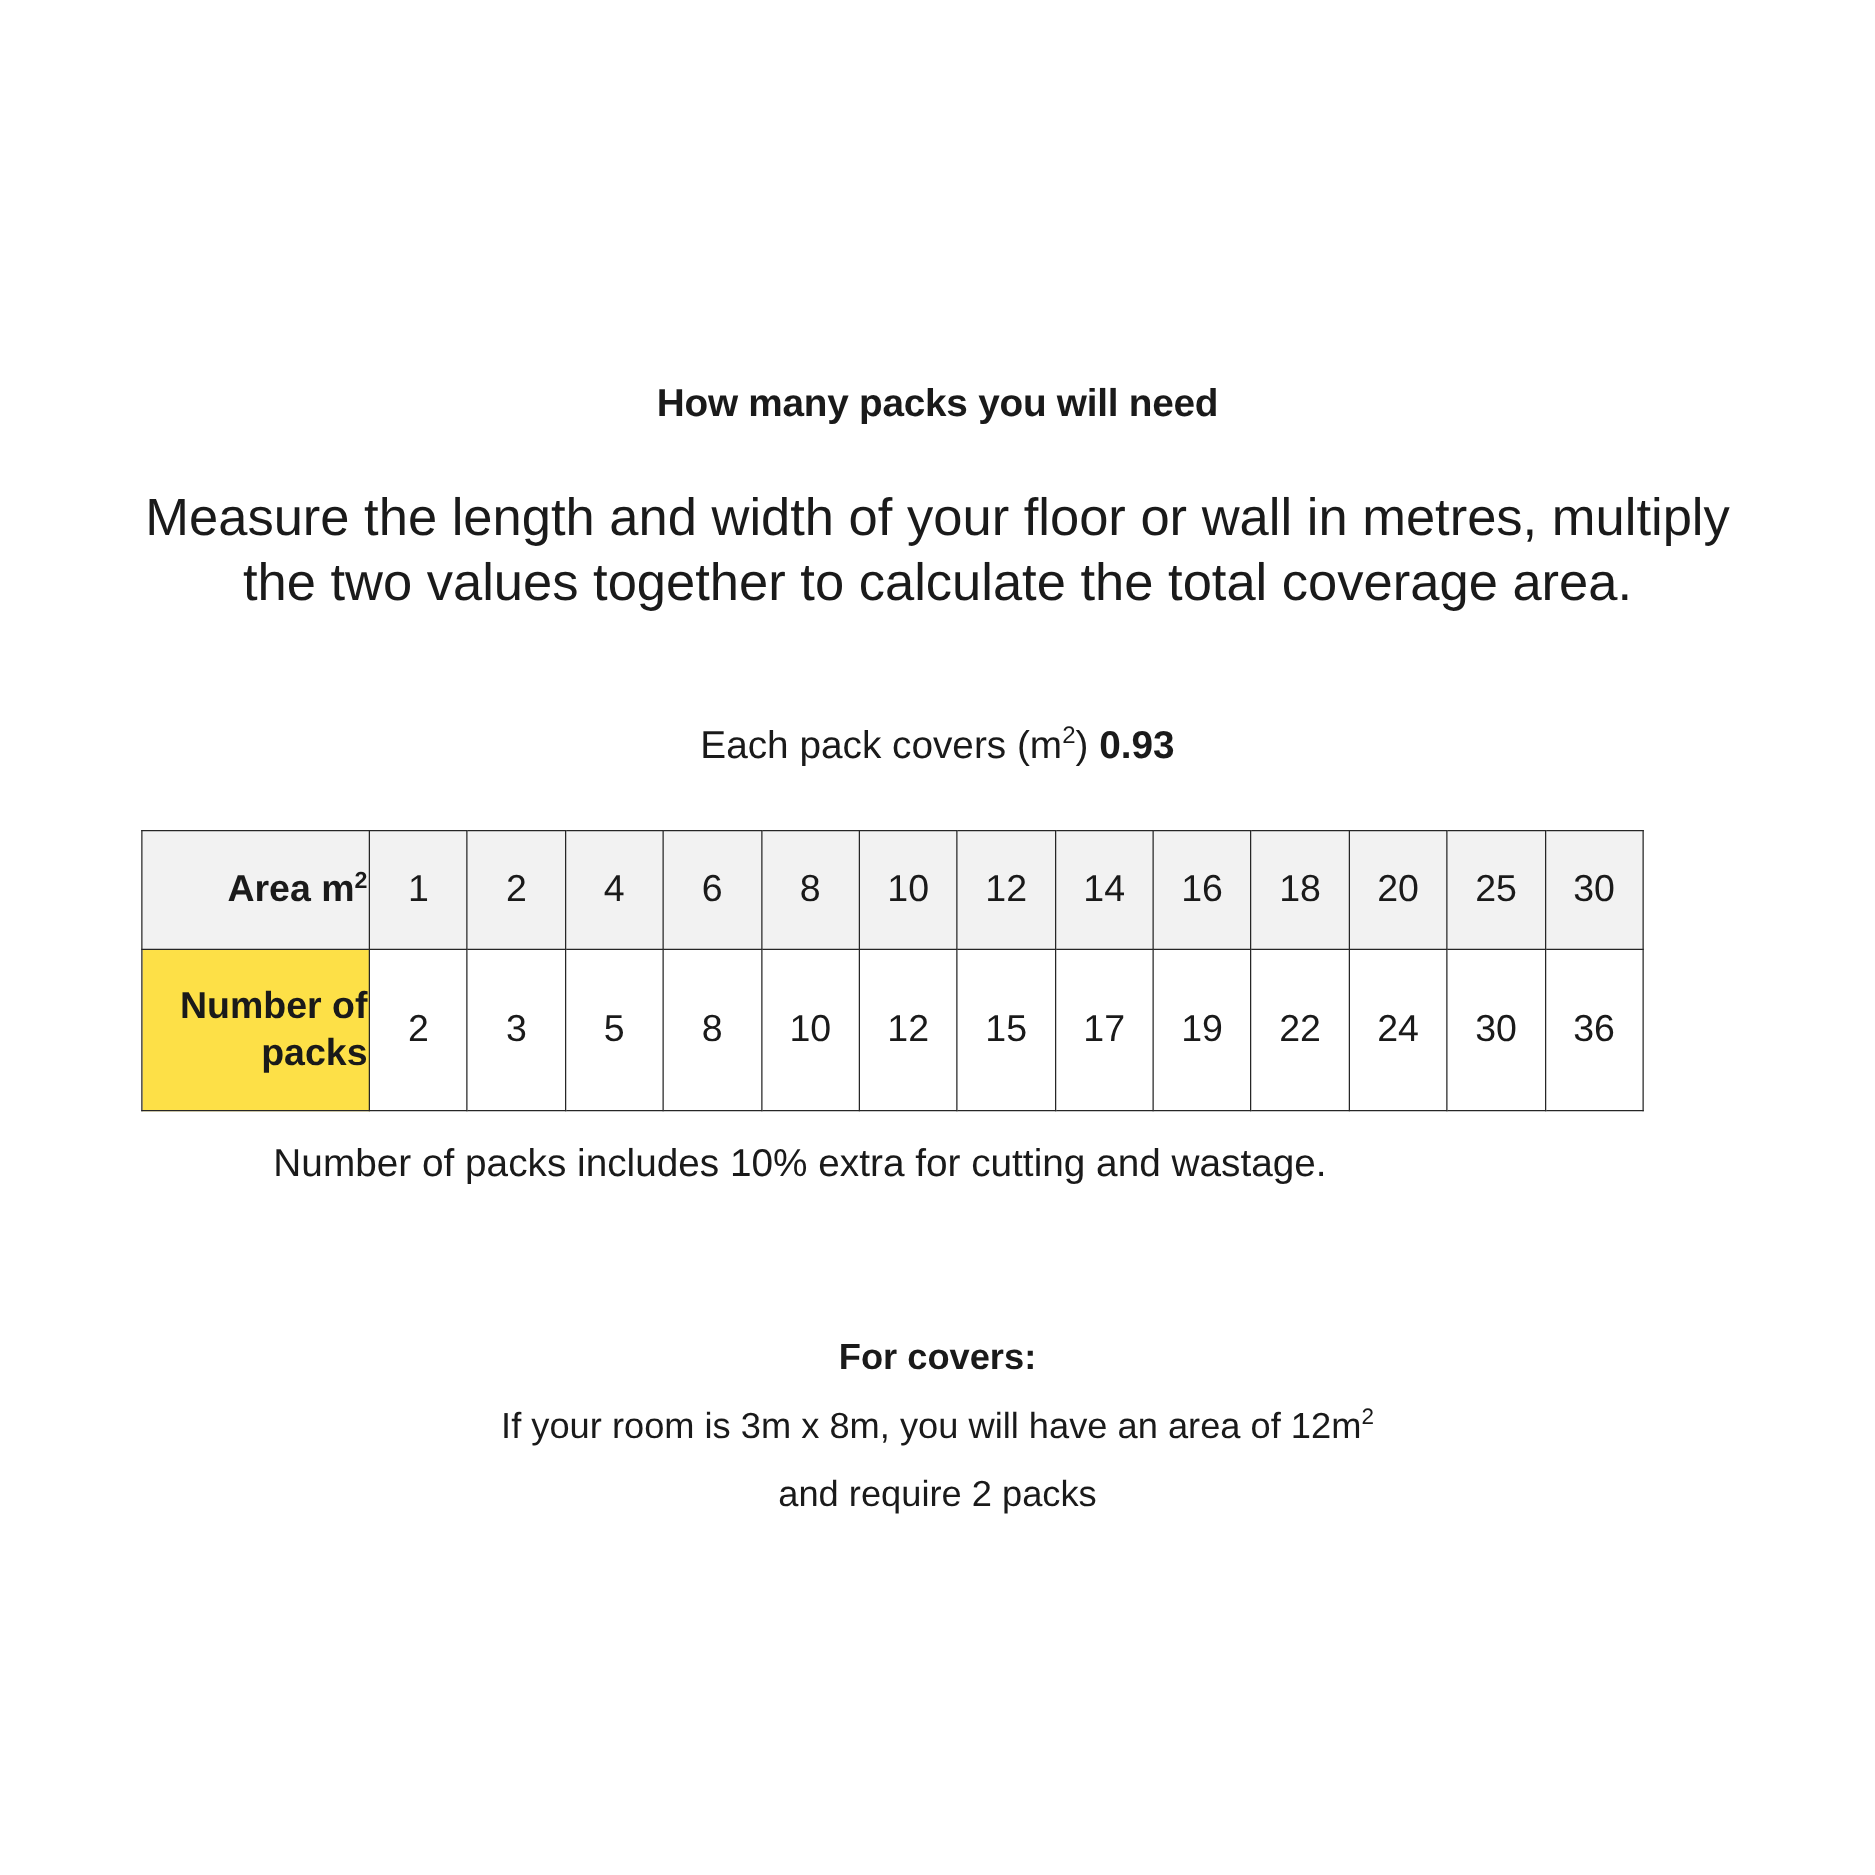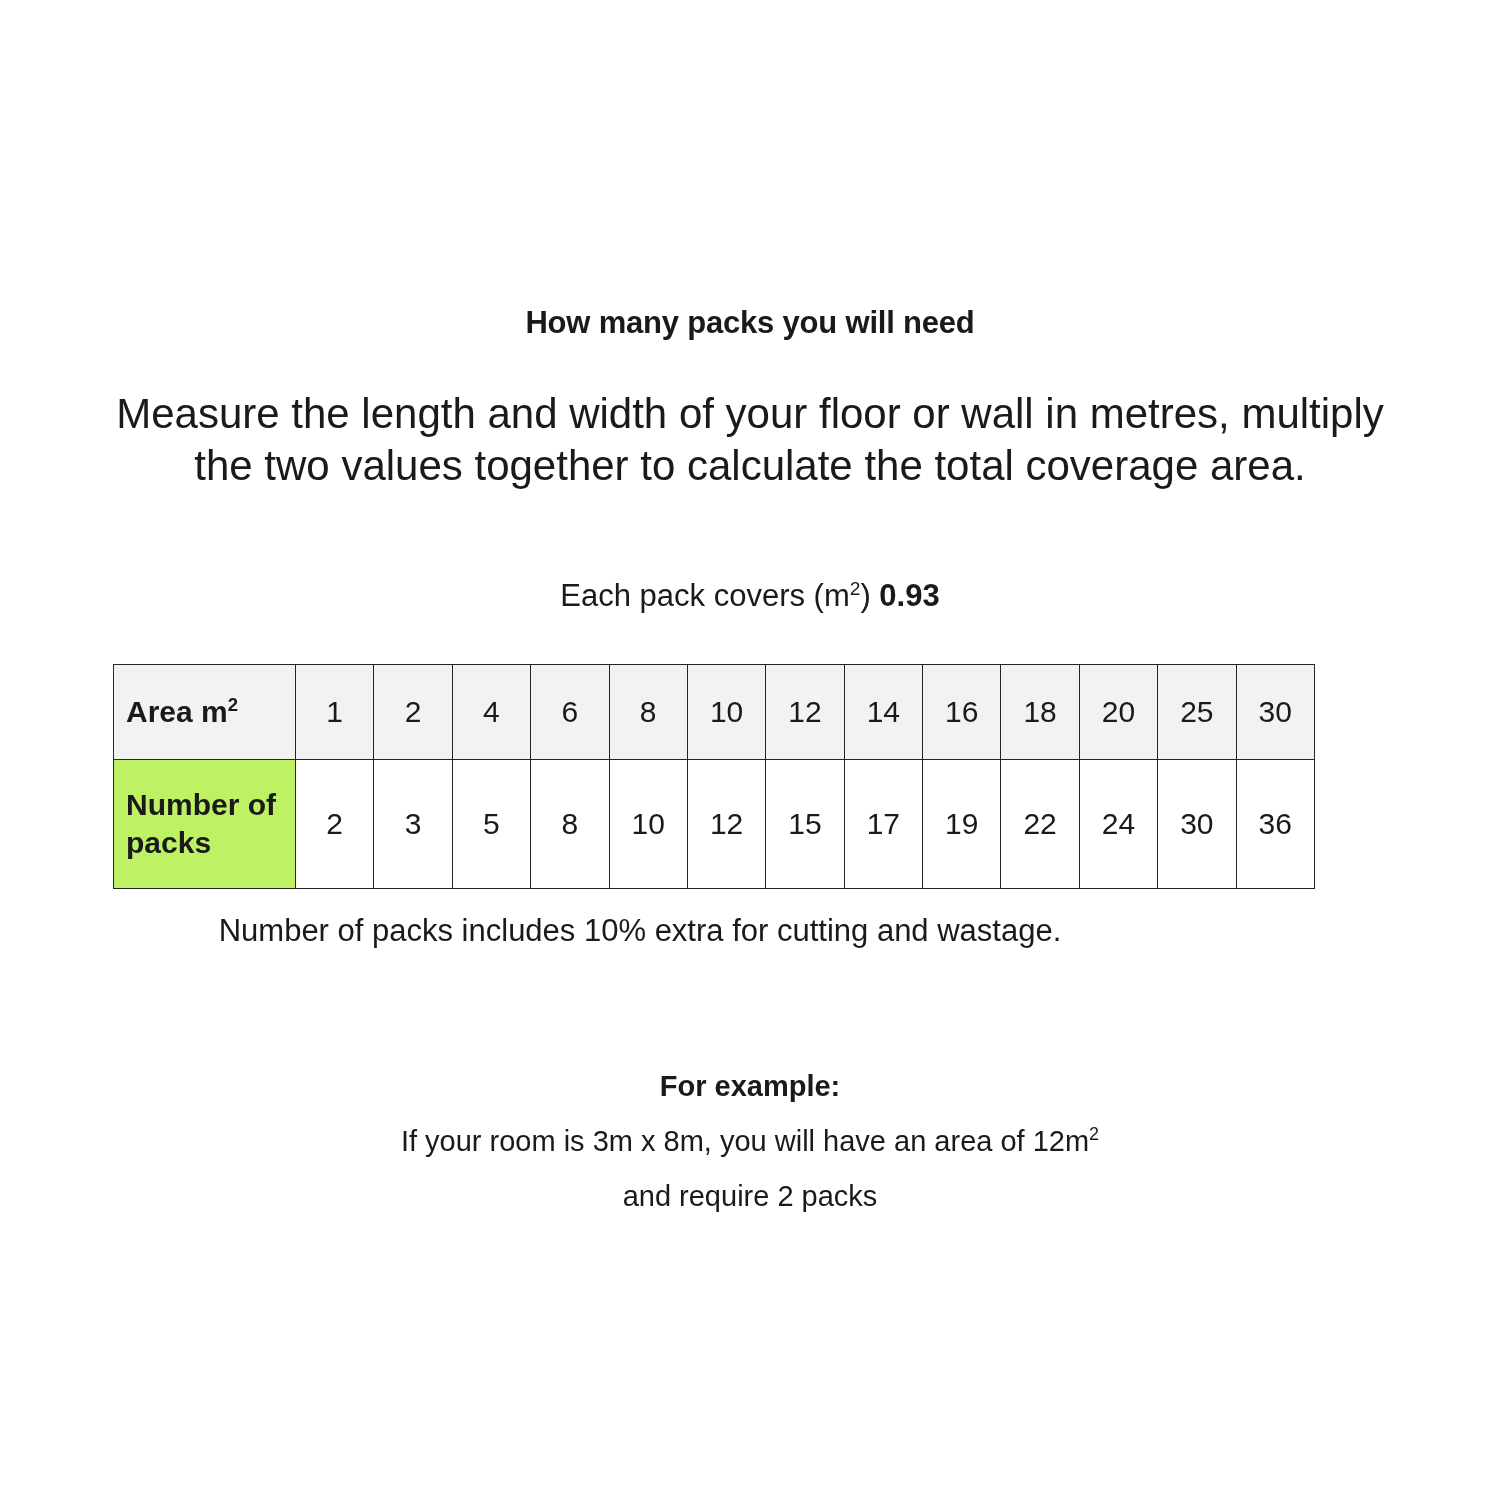--- a/index.html
+++ b/index.html
@@ -72,36 +72,36 @@
   }
   table.packs td {
     border: 1.5px solid #262626;
     font-size: 30px;
     text-align: center;
     vertical-align: middle;
     color: #1a1a1a;
   }
   table.packs td.rowhead {
     width: 168px;
-    text-align: left;
+    text-align: right;
     padding-left: 12px;
     font-weight: bold;
     font-size: 30px;
     line-height: 38px;
   }
   table.packs tr.area-row td {
     height: 92px;
     background: #f2f2f2;
   }
   table.packs tr.packs-row td {
     height: 126px;
     background: #ffffff;
   }
   table.packs tr.packs-row td.rowhead {
-    background: #bef264;
+    background: #fde047;
   }
   .note {
     position: absolute;
     left: 0;
     top: 913px;
     width: 1280px;
     text-align: center;
     font-size: 31px;
   }
   .example-head {
@@ -178,17 +178,17 @@
           <td>24</td>
           <td>30</td>
           <td>36</td>
         </tr>
       </tbody>
     </table>
   </div>
 
   <div class="note">Number of packs includes 10% extra for cutting and wastage.</div>
 
-  <div class="example-head">For example:</div>
+  <div class="example-head">For covers:</div>
   <div class="example-line1"><span>If your room is 3m x 8m, you will have an area of 12m</span><sup>2</sup></div>
   <div class="example-line2">and require 2 packs</div>
 
 </div>
 
 </body></html>

